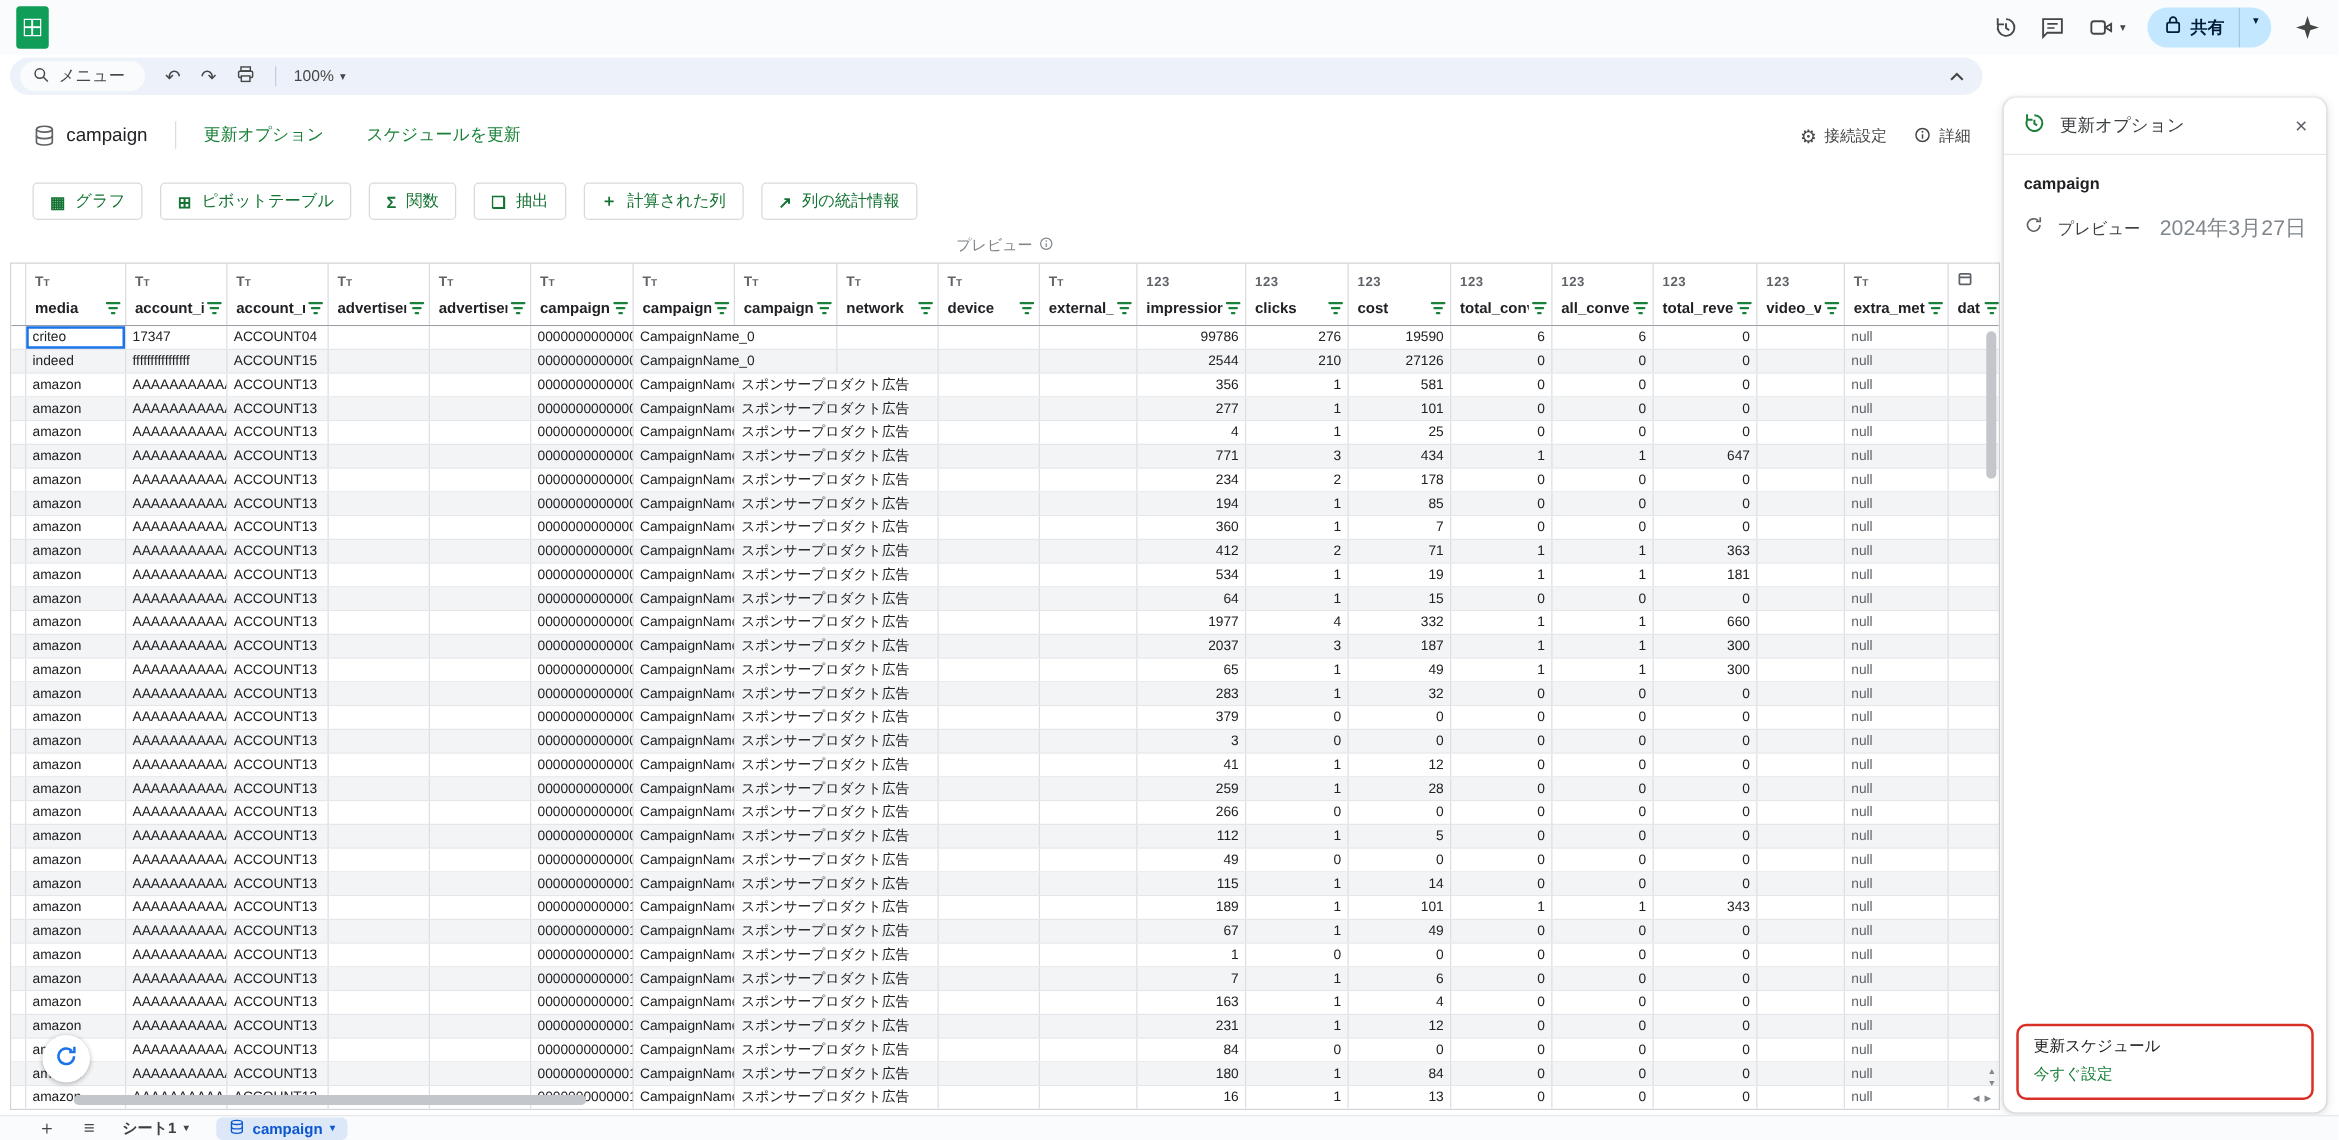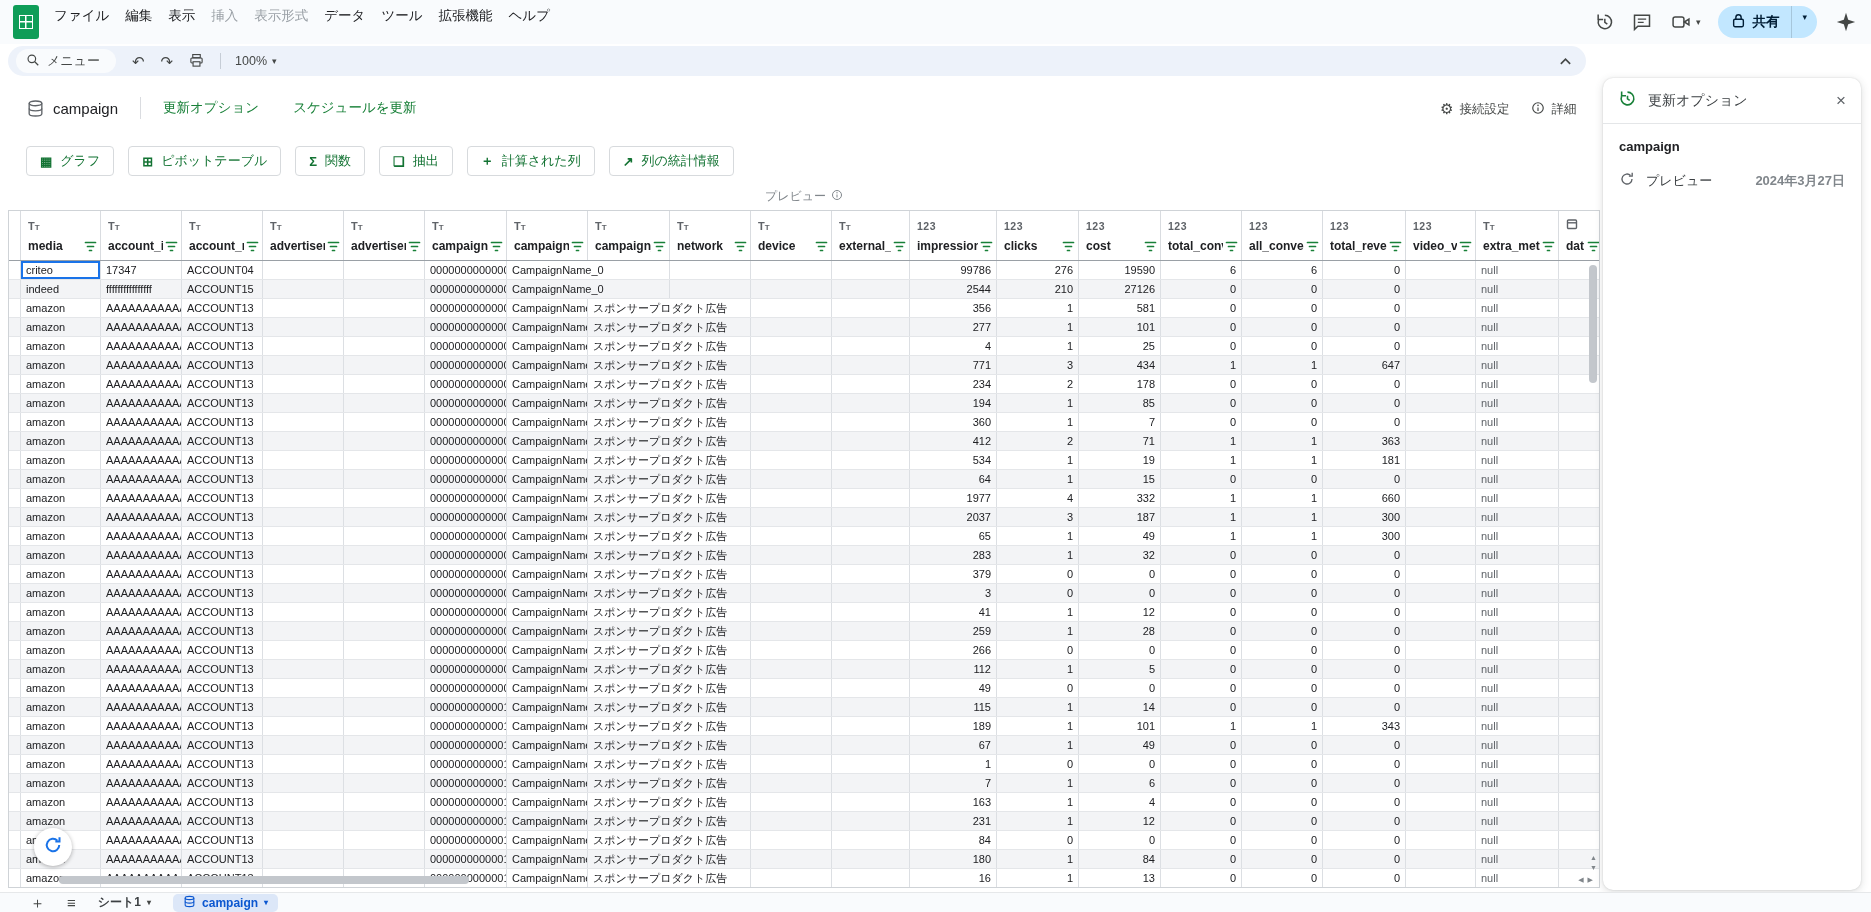--- a/index.html
+++ b/index.html
@@ -89,21 +89,21 @@
 
   
   .panel { position:absolute; left:1603px; top:78px; width:258px; height:812px; background:#fff; border-radius:10px; box-shadow:0 0 2px rgba(0,0,0,.14), 0 2px 8px rgba(60,64,67,.18); display:flex; flex-direction:column; }
   .panel-header { height:46px; display:flex; align-items:center; gap:11px; padding:0 15px; border-bottom:1px solid #e4e6e8; flex:0 0 auto; }
   .panel-title { flex:1; font-size:14px; color:#3c4043; }
   .panel-close { font-size:17px; color:#5f6368; cursor:pointer; }
   .panel-body { padding:15px 16px 0; flex:0 0 auto; }
   .panel-dataset { font-size:13px; font-weight:700; color:#202124; }
   .preview-row { margin-top:17px; display:flex; align-items:center; gap:11px; }
   .preview-row .lbl { font-size:13px; color:#3c4043; }
-  .preview-row .date { margin-left:auto; font-size:13px; color:#80868b;font-weight:bold; }
+  .preview-row .date { margin-left:auto; font-size:17px; color:#80868b; }
   .panel-spacer { flex:1; }
   .schedule-box { margin:0 10px 10px; border:2px solid #d93025; border-radius:8px; padding:8px 12px 10px; }
   .schedule-title { font-size:12.5px; color:#202124; }
   .schedule-link { display:block; margin-top:5px; font-size:12.5px; color:#188038; cursor:pointer; }
   .panel-footer { border-top:1px solid #e4e6e8; height:52px; display:flex; align-items:center; padding:0 13px; gap:8px; flex:0 0 auto; }
   .size-lbl { font-size:12px; color:#5f6368; }
   .refresh-all-btn { margin-left:auto; background:#188038; color:#fff; border:none; border-radius:4px; font-size:13px; padding:9px 17px; cursor:pointer; font-family:inherit; }
 
   
   .bottombar { position:absolute; left:0; top:892px; width:100%; height:20px; background:#f9fbfd; border-top:1px solid #e6e8ea; display:flex; align-items:center; padding-left:30px; gap:22px; }
@@ -116,31 +116,20 @@
 </head>
 <body>
 
 <div class="app">
 
   <header class="titlebar">
     <div class="logo">
         <div class="logo-grid"></div>
       </div>
     <div class="title-block">
-      <nav class="menu-bar">
-          <span class="menu-item">ファイル</span>
-          <span class="menu-item">編集</span>
-          <span class="menu-item">表示</span>
-          <span class="menu-item disabled">挿入</span>
-          <span class="menu-item disabled">表示形式</span>
-          <span class="menu-item">データ</span>
-          <span class="menu-item">ツール</span>
-          <span class="menu-item">拡張機能</span>
-          <span class="menu-item">ヘルプ</span>
-        </nav>
     </div>
     <div class="titlebar-right">
       <span class="tr-ico">
           <svg width="20" height="20" viewBox="0 0 24 24">
             <path d="M13 4a8 8 0 1 1-7.6 5.6" fill="none" stroke="#444746" stroke-width="1.8"></path>
             <path d="M5 3v6h6" fill="none" stroke="#444746" stroke-width="1.8"></path>
             <path d="M13 8v4.5l3 2" fill="none" stroke="#444746" stroke-width="1.8"></path>
           </svg>
         </span>
       <span class="tr-ico">
@@ -1256,20 +1245,24 @@
       <div class="preview-row">
         <span><svg width="16" height="16" viewBox="0 0 24 24">
               <path d="M19.5 12a7.5 7.5 0 1 1-2.2-5.3" fill="none" stroke="#5f6368" stroke-width="2"></path>
               <path d="M19.8 2.8v5h-5" fill="none" stroke="#5f6368" stroke-width="2"></path>
             </svg></span>
         <span class="lbl">プレビュー</span>
         <span class="date">2024年3月27日</span>
       </div>
     </div>
     <div class="panel-spacer"></div>
+    <div class="schedule-box">
+      <div class="schedule-title">更新スケジュール</div>
+      <span class="schedule-link">今すぐ設定</span>
+    </div>
   </aside>
 
   <footer class="bottombar">
     <span class="bb-ico">＋</span>
     <span class="bb-ico">≡</span>
     <span class="sheet-tab">
       <span>シート1</span>
       <span class="caret">▾</span>
     </span>
     <span class="active-tab">

